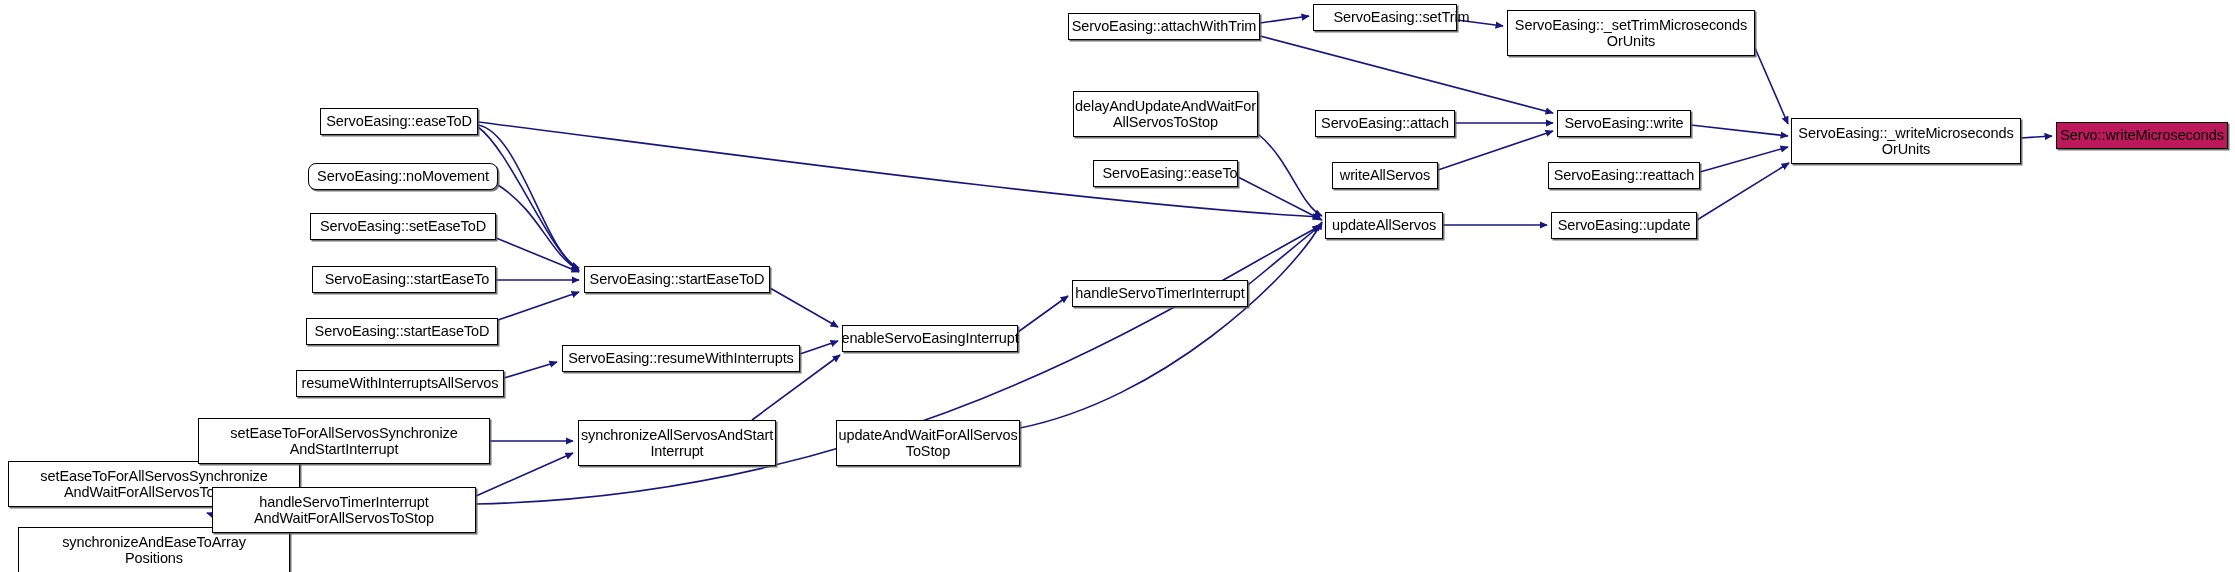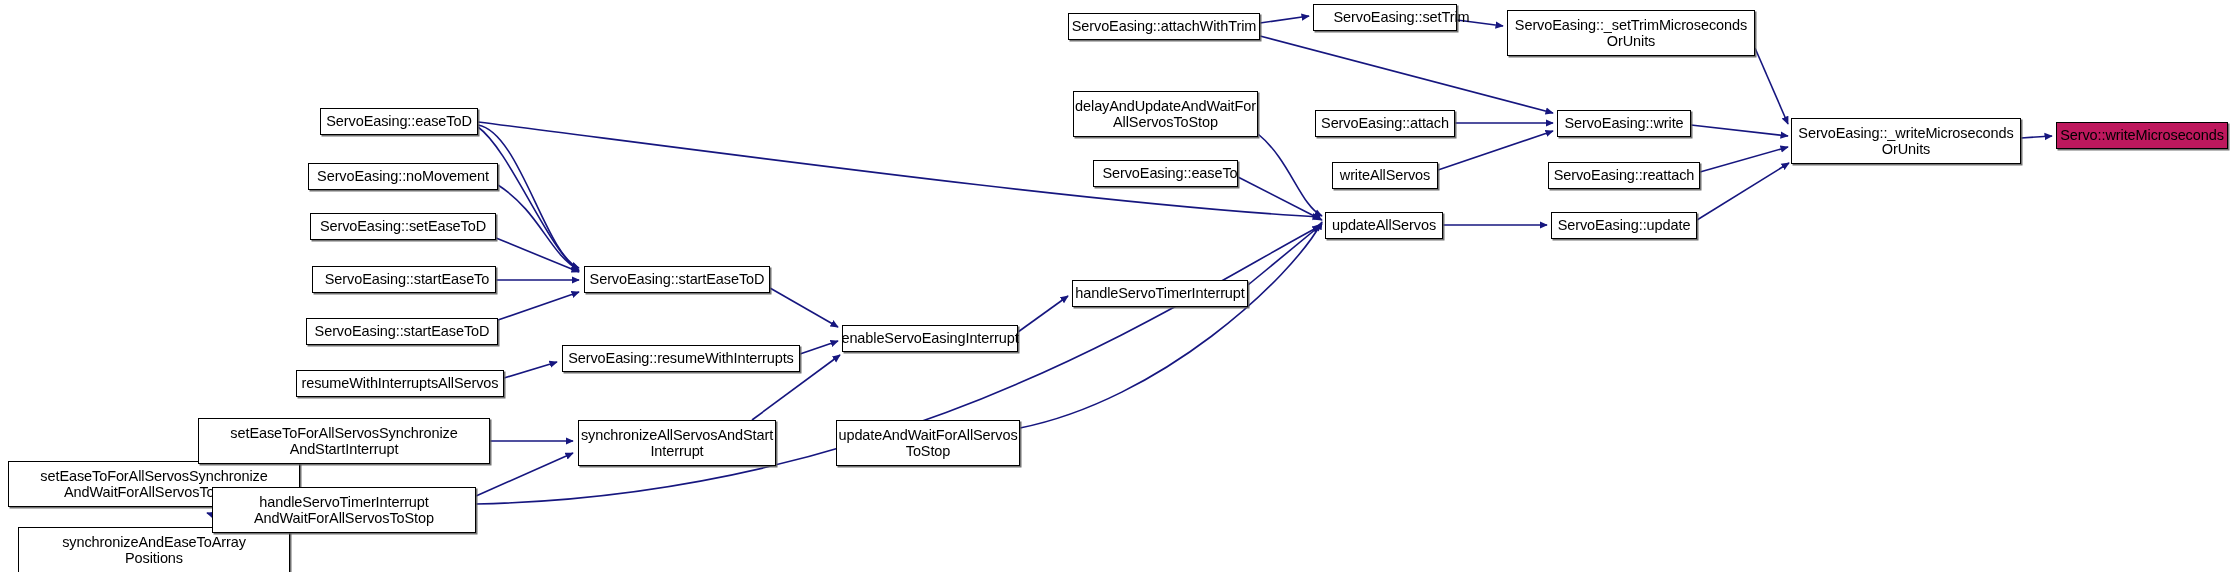--- a/index.html
+++ b/index.html
@@ -96,21 +96,21 @@
         <path d="M1697,220 L1789,163" fill="none" stroke="#16167f" stroke-width="1.6" marker-end="url(#arrowhead)"></path>
         <path d="M2021,138 L2052,136" fill="none" stroke="#16167f" stroke-width="1.6" marker-end="url(#arrowhead)"></path>
       </g>
   </svg>
   <div id="node-layer">
       <div class="node" style="left: 8px; top: 461px; width: 292px; height: 46px;">setEaseToForAllServosSynchronize
 AndWaitForAllServosToStop</div>
       <div class="node" style="left: 18px; top: 527px; width: 272px; height: 46px;">synchronizeAndEaseToArray
 Positions</div>
       <div class="node" style="left: 320px; top: 108px; width: 158px; height: 27px;">ServoEasing::easeToD</div>
-      <div class="node" style="left: 308px; top: 163px; width: 190px; height: 27px;">ServoEasing::noMovement</div>
+      <div class="node" style="left: 308px; top: 163px; width: 190px; height: 27px; border-radius: 8px;">ServoEasing::noMovement</div>
       <div class="node" style="left: 310px; top: 213px; width: 186px; height: 27px;">ServoEasing::setEaseToD</div>
       <div class="node" style="left: 312px; top: 266px; width: 184px; height: 27px; padding-left: 9px;">ServoEasing::startEaseTo</div>
       <div class="node" style="left: 306px; top: 318px; width: 192px; height: 27px;">ServoEasing::startEaseToD</div>
       <div class="node" style="left: 296px; top: 370px; width: 208px; height: 27px;">resumeWithInterruptsAllServos</div>
       <div class="node" style="left: 198px; top: 418px; width: 292px; height: 46px;">setEaseToForAllServosSynchronize
 AndStartInterrupt</div>
       <div class="node" style="left: 212px; top: 487px; width: 264px; height: 46px;">handleServoTimerInterrupt
 AndWaitForAllServosToStop</div>
       <div class="node" style="left: 584px; top: 266px; width: 186px; height: 27px;">ServoEasing::startEaseToD</div>
       <div class="node" style="left: 562px; top: 345px; width: 238px; height: 27px;">ServoEasing::resumeWithInterrupts</div>

